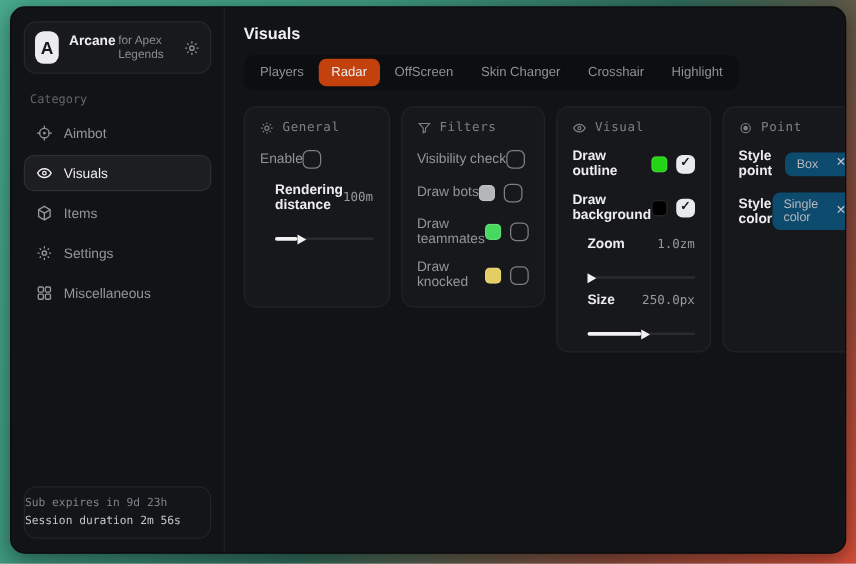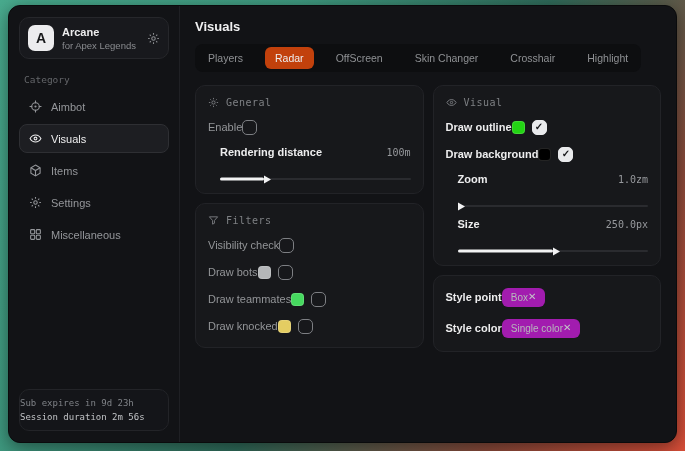--- a/index.html
+++ b/index.html
@@ -20,21 +20,21 @@
   
   .sidebar { width:171px; border-right:1px solid #1f2024; display:flex; flex-direction:column; padding:11px 10px; }
   .profile-card {
     display:flex; align-items:center; gap:8px;
     background:#18191d; border:1px solid #26272b; border-radius:10px; padding:7px 8px;
   }
   .logo-badge {
     width:26px; height:26px; border-radius:7px; background:#ececee; color:#17181a;
     display:flex; align-items:center; justify-content:center; font-weight:bold; font-size:14px;
   }
-  .profile-text { display:flex; flex-direction:column; gap:2px; }
+  .profile-text { display:flex; flex-direction:row; gap:2px; }
   .profile-title { font-size:11px; font-weight:bold; color:#ededee; }
   .profile-sub { font-size:9.5px; color:#8a8c90; }
   .profile-gear { margin-left:auto; color:#8a8c90; display:flex; }
 
   .category-label { margin:15px 5px 7px; font-family:"DejaVu Sans Mono",monospace; font-size:9.5px; color:#64666a; }
 
   .nav { display:flex; flex-direction:column; gap:3px; }
   .nav-item {
     display:flex; align-items:center; gap:9px; padding:7px 9px;
     border-radius:8px; border:1px solid transparent; color:#94969a; font-size:11px; cursor:pointer;
@@ -46,28 +46,28 @@
     margin-top:auto; border:1px solid #232428; background:#141519; border-radius:10px;
     padding:8px 0; display:flex; flex-direction:column; gap:4px;
   }
   .footer-line1 { font-family:"DejaVu Sans Mono",monospace; font-size:9px; color:#7f8287; }
   .footer-line2 { font-family:"DejaVu Sans Mono",monospace; font-size:9px; color:#c2c4c7; }
 
   
   .main { flex:1; display:flex; flex-direction:column; padding:13px 15px; overflow:hidden; }
   .page-title { font-size:13px; font-weight:bold; color:#f0f0f1; }
   .tabbar {
-    margin-top:10px; align-self:flex-start; display:inline-flex; gap:12px;
+    margin-top:10px; align-self:flex-start; display:inline-flex; gap:2px;
     background:#0d0e10; border-radius:8px; padding:3px;
   }
   .tab { padding:5px 10px; font-size:10.5px; color:#8f9194; border-radius:6px; cursor:pointer; white-space:nowrap; }
   .tab.selected { background:#c2410c; color:#ededee; }
 
   .content { margin-top:13px; display:grid; grid-template-columns:1fr 1fr; gap:9px; align-items:start; }
-  .col { display:flex; flex-direction:column; gap:9px; }
+  .col { display:flex; flex-direction:row; gap:9px; }
 
   .panel {
     background:#17181b; border:1px solid #222327; border-radius:10px;
     padding:11px 12px 13px; display:flex; flex-direction:column; gap:11px;
   }
   .panel-head { display:flex; align-items:center; gap:7px; color:#7e8084;
     font-family:"DejaVu Sans Mono",monospace; font-size:10px; letter-spacing:.5px; }
   .picon { width:11px; height:11px; flex:none; }
 
   .row { display:flex; justify-content:flex-start; align-items:center; min-height:16px; }
@@ -83,21 +83,21 @@
   .slider-group { display:flex; flex-direction:column; gap:20px;margin-left:12px; }
   .slider-top { display:flex; justify-content:space-between; align-items:center; }
   .slider-val { font-family:"DejaVu Sans Mono",monospace; font-size:10px; color:#97999d; }
   .strack { position:relative; height:2px; background:#2a2b2f; border-radius:1px; cursor:pointer; }
   .sfill { position:absolute; left:0; top:50%; transform:translateY(-50%); height:3px;
            background:#f2f2f3; border-radius:2px; }
   .sthumb { position:absolute; right:-7px; top:50%; transform:translateY(-50%);
             width:0; height:0; border-top:4px solid transparent; border-bottom:4px solid transparent;
             border-left:7px solid #f2f2f3; }
 
-  .tag { display:flex; align-items:center; gap:0; background:#a21caf; border-radius:6px;
+  .tag { display:flex; align-items:center; gap:14px; background:#0c4a6e; border-radius:6px;
          padding:4px 9px; cursor:pointer; }
   .tag-label { font-size:10px; color:#b6b8bb; }
   .tag-close { font-size:10px; color:#c4c6c9; line-height:1; }
 
   .pt-row { min-height:20px; }
 </style>
 </head>
 <body>
 
 <div class="stage">
@@ -293,20 +293,27 @@
               </div>
               <div class="strack">
                 <div class="sfill" style="width: 50%;">
                     <i class="sthumb"></i>
                   </div>
               </div>
             </div>
           </div>
 
           <div class="panel">
+            <div class="panel-head">
+              <svg class="picon" viewBox="0 0 24 24" fill="none" stroke="currentColor" stroke-width="2">
+                <circle cx="12" cy="12" r="3" fill="currentColor"></circle>
+                  <circle cx="12" cy="12" r="8"></circle>
+              </svg>
+              <span>Point</span>
+            </div>
             <div class="row pt-row">
               <span class="lbl on">Style point</span>
               <span class="tag">
                 <span class="tag-label">Box</span>
                 <span class="tag-close">✕</span>
               </span>
             </div>
             <div class="row pt-row">
               <span class="lbl on">Style color</span>
               <span class="tag">

